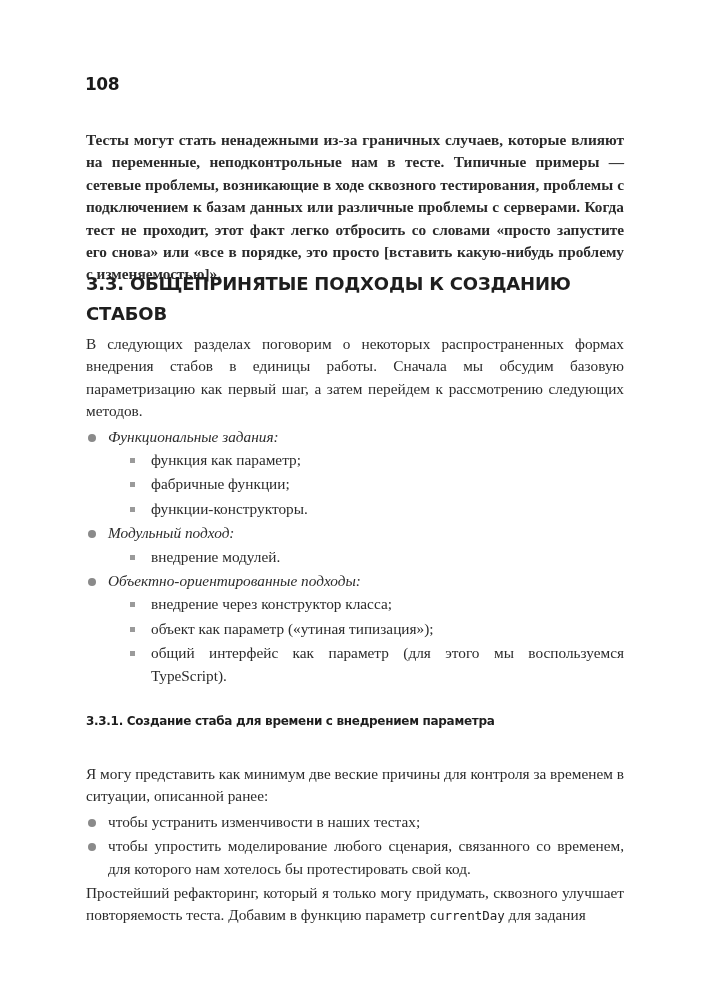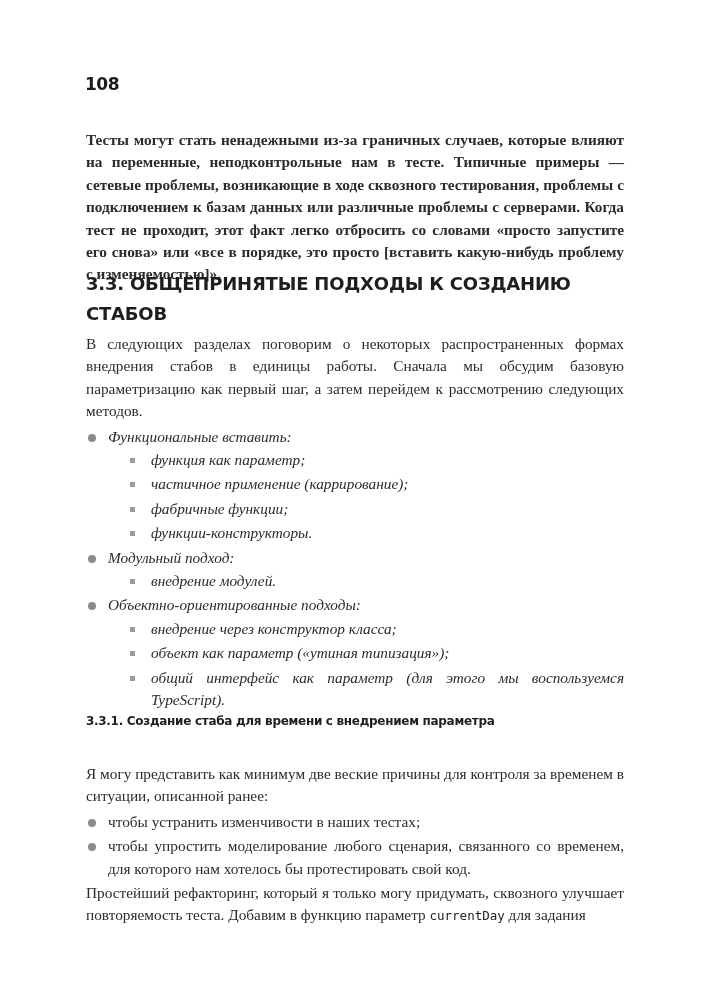--- a/index.html
+++ b/index.html
@@ -32,21 +32,21 @@
     font-family: "DejaVu Sans", sans-serif; font-weight: bold; font-size: 12px; line-height: 25px;
     color: #1e1e1e; letter-spacing: -0.3px;
   }
   ul.l1 { list-style: none; margin: 0; padding: 0; }
   ul.l1 > li { position: relative; padding-left: 22px; margin-bottom: 2px; }
   ul.l1 > li::before {
     content: ""; position: absolute; left: 2px; top: 8px; width: 8px; height: 8px; border-radius: 50%;
     background: #8a8a8a;
   }
   ul.l2 { list-style: none; margin: 1px 0 0 0; padding: 0; }
-  ul.l2 > li { position: relative; padding-left: 22px; margin-left: 21px; margin-bottom: 2px; font-style: italic; }
+  ul.l2 > li { position: relative; padding-left: 22px; margin-left: 21px; margin-bottom: 2px; }
   ul.l2 > li::before {
     content: ""; position: absolute; left: 1px; top: 9px; width: 5px; height: 5px; background: #9a9a9a;
   }
   .cat { font-style: italic; }
   code { font-family: "DejaVu Sans Mono", monospace; font-size: 12.5px; color: #222; }
 </style>
 </head>
 <body>
 
 <div class="page">
@@ -58,24 +58,23 @@
   <div class="body" style="top:117px;font-weight:bold;">
     <p>Тесты могут стать ненадежными из-за граничных случаев, которые влияют на переменные, неподконтрольные нам в тесте. Типичные примеры — сетевые проблемы, возникающие в ходе сквозного тестирования, проблемы с подключением к базам данных или различные проблемы с серверами. Когда тест не проходит, этот факт легко отбросить со словами «просто запустите его снова» или «все в порядке, это просто [вставить какую-нибудь проблему с изменяемостью]».</p>
   </div>
 
   <div class="h2" style="top:257px;">3.3. ОБЩЕПРИНЯТЫЕ ПОДХОДЫ К СОЗДАНИЮ СТАБОВ</div>
 
   <div class="body" style="top:321px;">
     <p>В следующих разделах поговорим о некоторых распространенных формах внедрения стабов в единицы работы. Сначала мы обсудим базовую параметризацию как первый шаг, а затем перейдем к рассмотрению следующих методов.</p>
     <ul class="l1" style="margin-top:3px;">
       <li>
-        <span class="cat">Функциональные вставить:</span>
+        <span class="cat">Функциональные задания:</span>
         <ul class="l2">
           <li>функция как параметр;</li>
-          <li>частичное применение (каррирование);</li>
           <li>фабричные функции;</li>
           <li>функции-конструкторы.</li>
         </ul>
       </li>
       <li>
         <span class="cat">Модульный подход:</span>
         <ul class="l2">
           <li>внедрение модулей.</li>
         </ul>
       </li>

